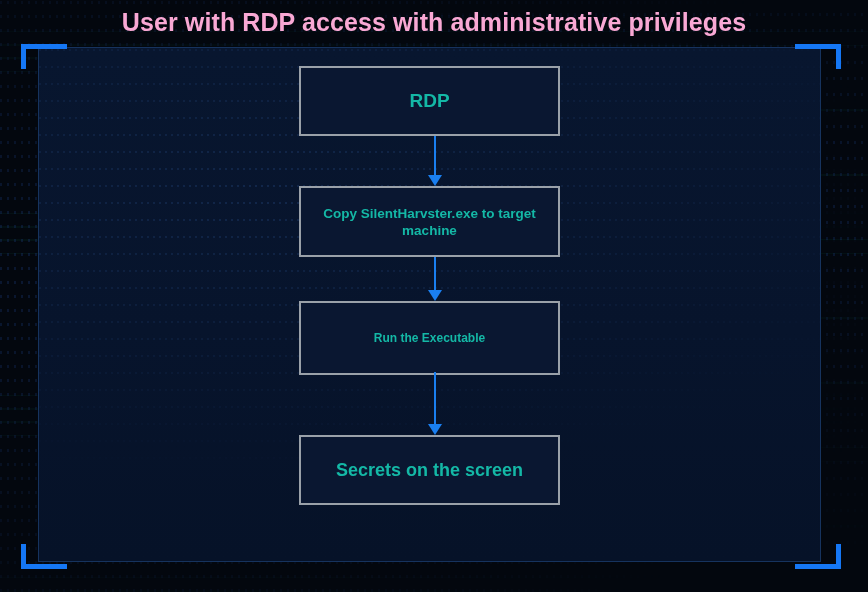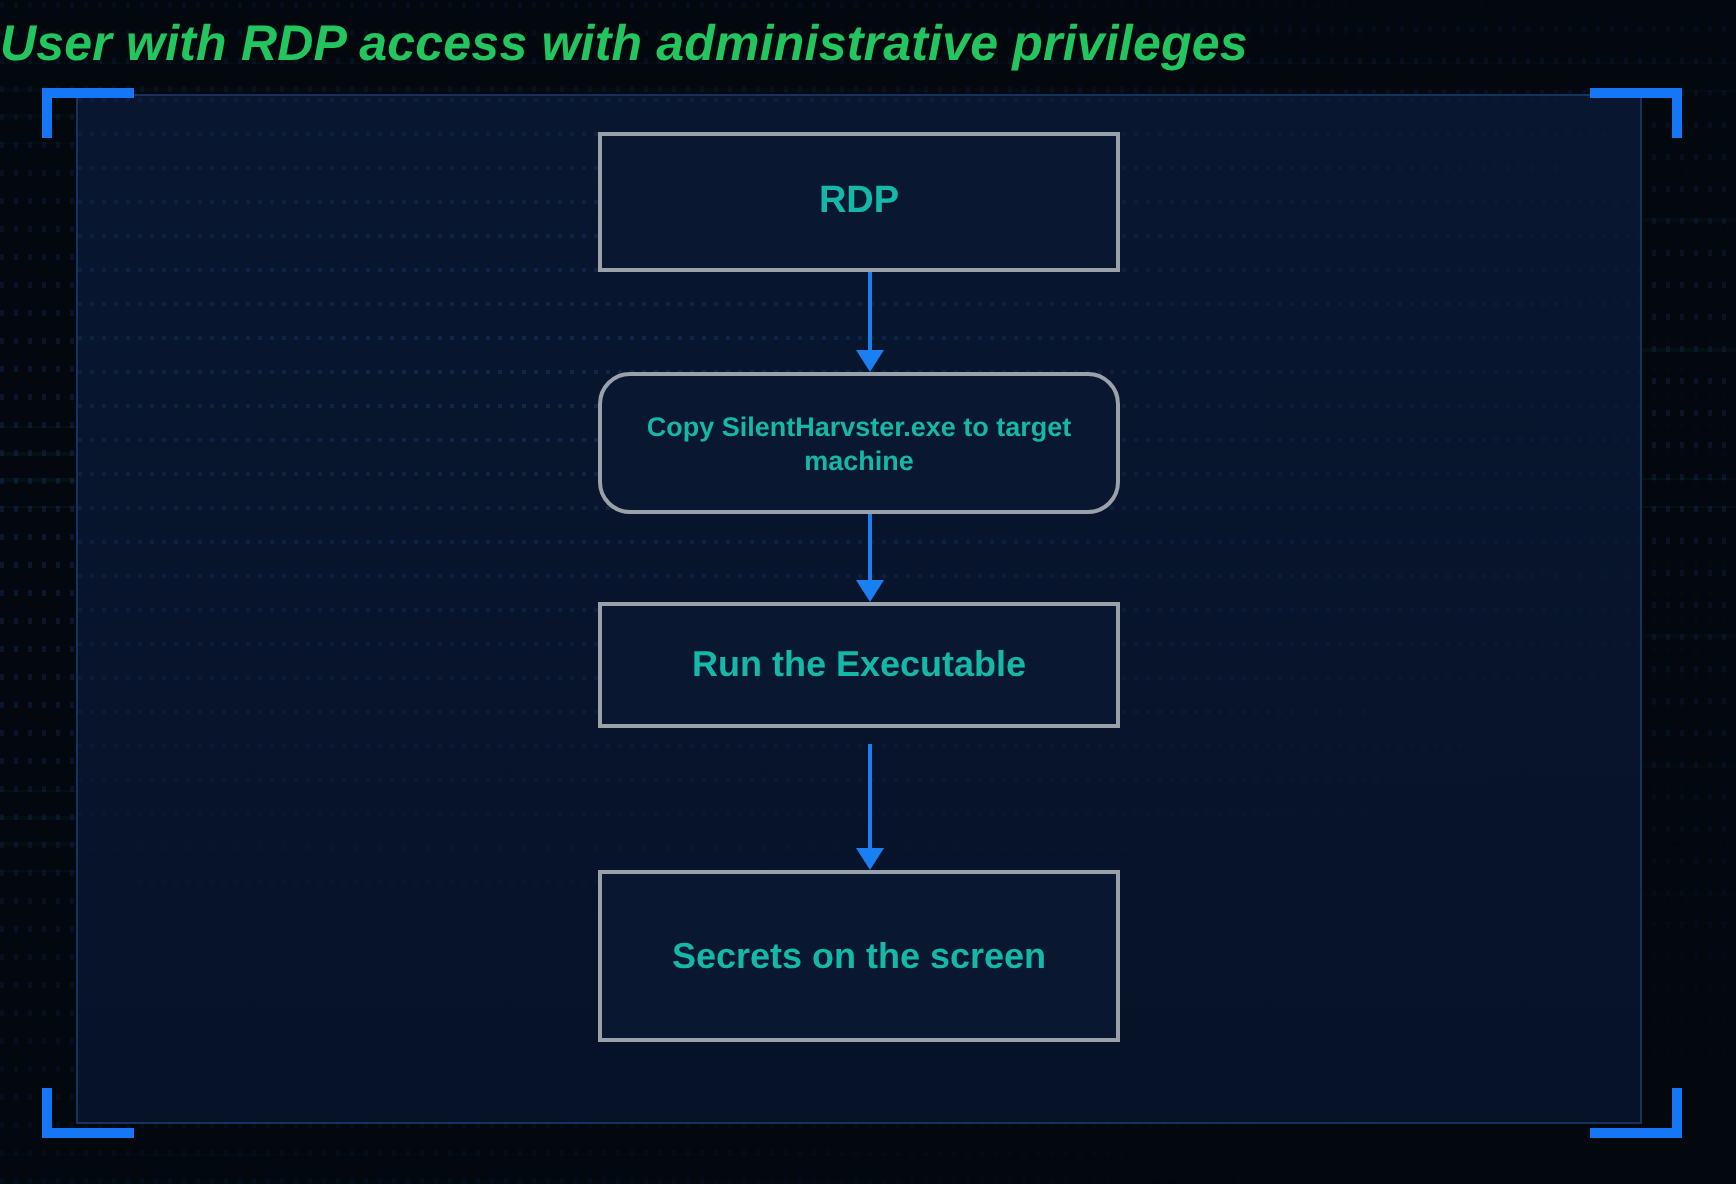--- a/index.html
+++ b/index.html
@@ -52,29 +52,28 @@
       radial-gradient(90% 80% at 93% 35%, #000 0%, rgba(0,0,0,.3) 50%, transparent 78%);
     opacity: .45;
   }
 
   
   #title {
     position: absolute;
     top: 6px;
     left: 0;
     width: 868px;
-    text-align: left;
-    color: #22c55e;
+    text-align: center;
+    color: #f9a8d4;
     font-size: 25px;
     font-weight: bold;
     letter-spacing: .1px;
     line-height: 32px;
     white-space: nowrap;
     z-index: 6;
-    font-style: italic;
   }
 
   
   #panel {
     position: absolute;
     left: 38px;
     top: 47px;
     width: 783px;
     height: 515px;
     background:
@@ -145,23 +144,23 @@
     color: #14b8a6;
     display: flex;
     align-items: center;
     justify-content: center;
     text-align: center;
     font-weight: bold;
     z-index: 4;
     padding: 0 10px;
   }
   #node-rdp        { top: 66px;  height: 70px; font-size: 19px; }
-  #node-copy       { top: 186px; height: 71px; font-size: 13.5px; line-height: 17px; border-radius: 16px; }
-  #node-run        { top: 301px; height: 63px; font-size: 18px; }
-  #node-secrets    { top: 435px; height: 86px; font-size: 18px; }
+  #node-copy       { top: 186px; height: 71px; font-size: 13.5px; line-height: 17px; }
+  #node-run        { top: 301px; height: 74px; font-size: 12px; }
+  #node-secrets    { top: 435px; height: 70px; font-size: 18px; }
 
   
   .arrow {
     position: absolute;
     left: 428px;
     width: 14px;
     z-index: 5;
   }
   .arrow .shaft {
     position: absolute;

